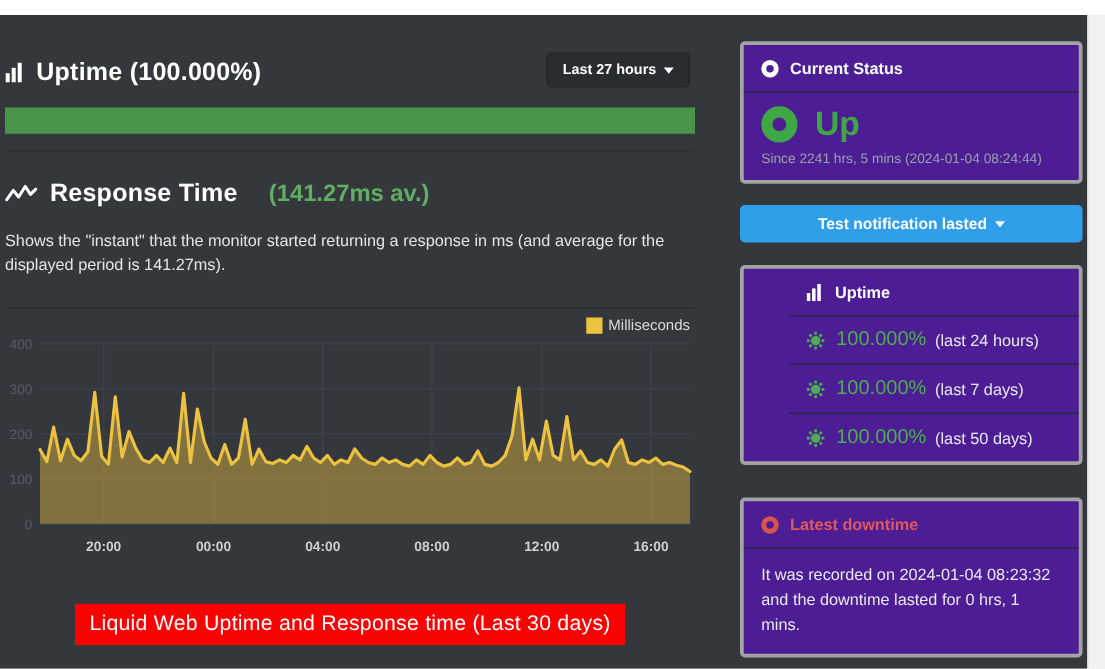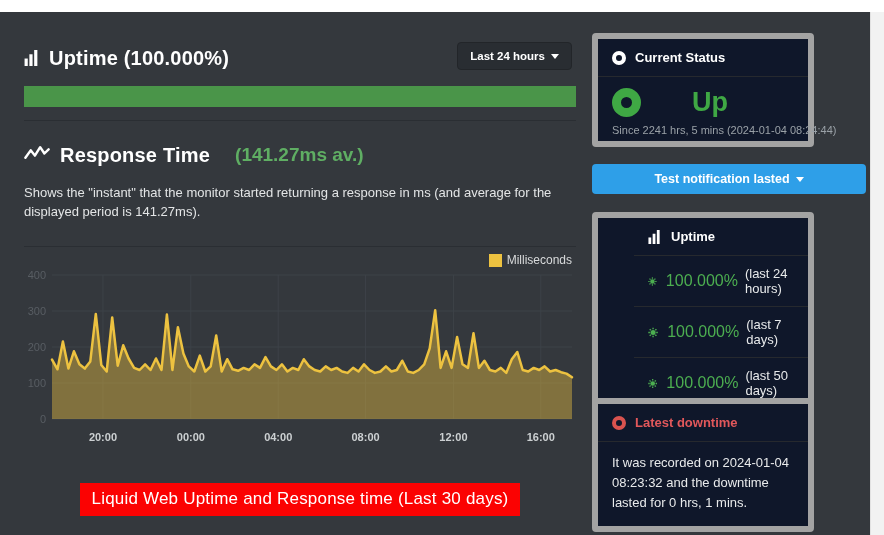--- a/index.html
+++ b/index.html
@@ -2,47 +2,47 @@
 <html><head>
 <meta charset="utf-8">
 <style>
   * { margin:0; padding:0; box-sizing:border-box; }
   body { background:#ffffff; font-family:"Liberation Sans", sans-serif; }
   .screen { position:relative; width:884px; height:535px; background:#ffffff; overflow:hidden; }
   .scroll-strip { position:absolute; right:0; top:12px; width:14px; height:523px; background:#f2f2f2; border-left:1px solid #e2e2e2; }
   .app { position:absolute; left:0; top:12px; width:870px; height:523px; background:#34383d; }
 
   
-  .left-col { position:absolute; left:24px; top:0; width:552px; height:100%; }
+  .left-col { position:absolute; left:4px; top:0; width:552px; height:100%; }
   .uptime-header { position:absolute; top:28px; left:0; width:100%; height:36px; display:flex; align-items:center; }
   .section-title { color:#ffffff; font-size:20px; font-weight:bold; letter-spacing:.2px; }
   .icon-gap { margin-right:10px; display:inline-flex; align-items:center; }
   .range-btn { position:absolute; right:4px; top:2px; background:#292d32; border:1px solid #222529; border-radius:4px;
                padding:7px 12px; color:#ffffff; font-size:11.5px; font-weight:bold; display:flex; align-items:center; cursor:pointer; }
   .caret-down { display:inline-block; margin-left:6px; width:0; height:0; border-left:4px solid transparent; border-right:4px solid transparent; border-top:5px solid #ffffff; }
   .uptime-bar { position:absolute; top:74px; left:0; width:100%; height:21px; background:#4a9549; }
   .divider { position:absolute; left:0; width:100%; height:0; border-top:1px solid #2a2e33; }
   .div1 { top:108px; } .div2 { top:234px; }
-  .rt-header { position:absolute; top:132px; left:0; display:flex; align-items:flex-start; }
+  .rt-header { position:absolute; top:132px; left:0; display:flex; align-items:center; }
   .rt-avg { color:#5fae63; font-size:19px; font-weight:bold; margin-left:25px; }
   .rt-desc { position:absolute; top:171px; left:0; width:545px; color:#e3e5e6; font-size:13px; line-height:19px; }
   .legend-row { position:absolute; top:241px; right:4px; display:flex; align-items:flex-end; }
   .legend-swatch { width:13px; height:13px; background:#edc240; margin-right:5px; }
   .legend-label { color:#d8dadb; font-size:12px; }
   .chart-wrap { position:absolute; top:257px; left:0; width:552px; height:182px; }
   .banner-row { position:absolute; top:471px; left:0; width:100%; text-align:center; }
   .banner { display:inline-block; background:#fb0202; color:#ffffff; font-size:17px; padding:6px 12px 7px; letter-spacing:.2px;text-align:right; }
 
   
   .right-col { position:absolute; left:592px; top:0; width:274px; }
-  .panel { position:absolute; left:0; width:222px; background:#0f172a; border:6px solid #a3a3a3; border-radius:4px; }
+  .panel { position:absolute; left:0; width:274px; background:#4c1d95; border:3px solid #a3a3a3; border-radius:4px; }
   .panel-header { display:flex; align-items:center; padding:11px 14px; border-bottom:1px solid #26292e; color:#ffffff; font-size:13px; font-weight:bold; }
   .p-status { top:21px; height:114px; }
   .status-body { padding:10px 14px 8px; }
-  .status-line { display:flex; align-items:center;gap:37px; }
+  .status-line { display:flex; align-items:center; }
   .status-up { color:#3fa844; font-size:27px; font-weight:bold; margin-left:14px; }
   .status-since { color:#9aa1a7; font-size:11px; margin-top:6px; white-space:nowrap; }
   .notif-btn { position:absolute; top:152px; left:0; width:274px; height:30px; background:#2e9fe8; border:none; border-radius:4px;
                color:#ffffff; font-size:12.5px; font-weight:bold; font-family:"Liberation Sans",sans-serif; display:flex; align-items:center; justify-content:center; cursor:pointer; }
   .p-uptime { top:200px;padding-left:36px; }
   .stat-row { display:flex; align-items:center; padding:10px 14px; border-bottom:1px solid #26292e; }
   .stat-row:last-child { border-bottom:none; }
   .stat-value { color:#4cae50; font-size:16px; font-weight:normal; margin:0 7px 0 9px; }
   .stat-period { color:#e8eaeb; font-size:13px; }
   .p-down { top:386px; }
@@ -66,21 +66,21 @@
       <div class="uptime-header">
         <span class="icon-gap">
           <svg width="15" height="16" viewBox="0 0 13 15">
               <rect x="0" y="8" width="3" height="7" fill="#fff"></rect>
               <rect x="4.5" y="4" width="3" height="11" fill="#fff"></rect>
               <rect x="9" y="0" width="3" height="15" fill="#fff"></rect>
             </svg>
         </span>
         <span class="section-title">Uptime (100.000%)</span>
         <div class="range-btn">
-          <span>Last 24 hours</span>
+          <span>Last 27 hours</span>
           <span class="caret-down"></span>
         </div>
       </div>
 
       <div class="uptime-bar"></div>
       <div class="divider div1"></div>
 
       <div class="rt-header">
         <span class="icon-gap">
           <svg width="26" height="19" viewBox="0 0 24 18">

